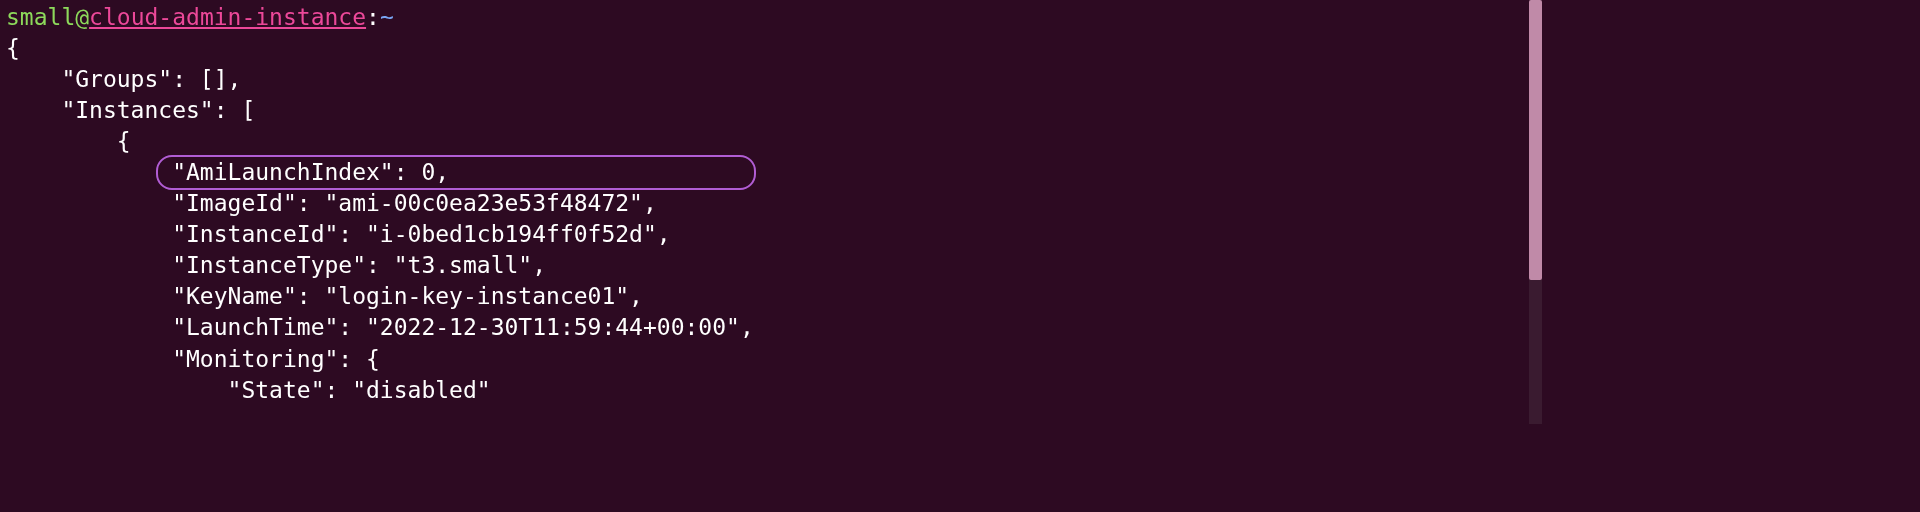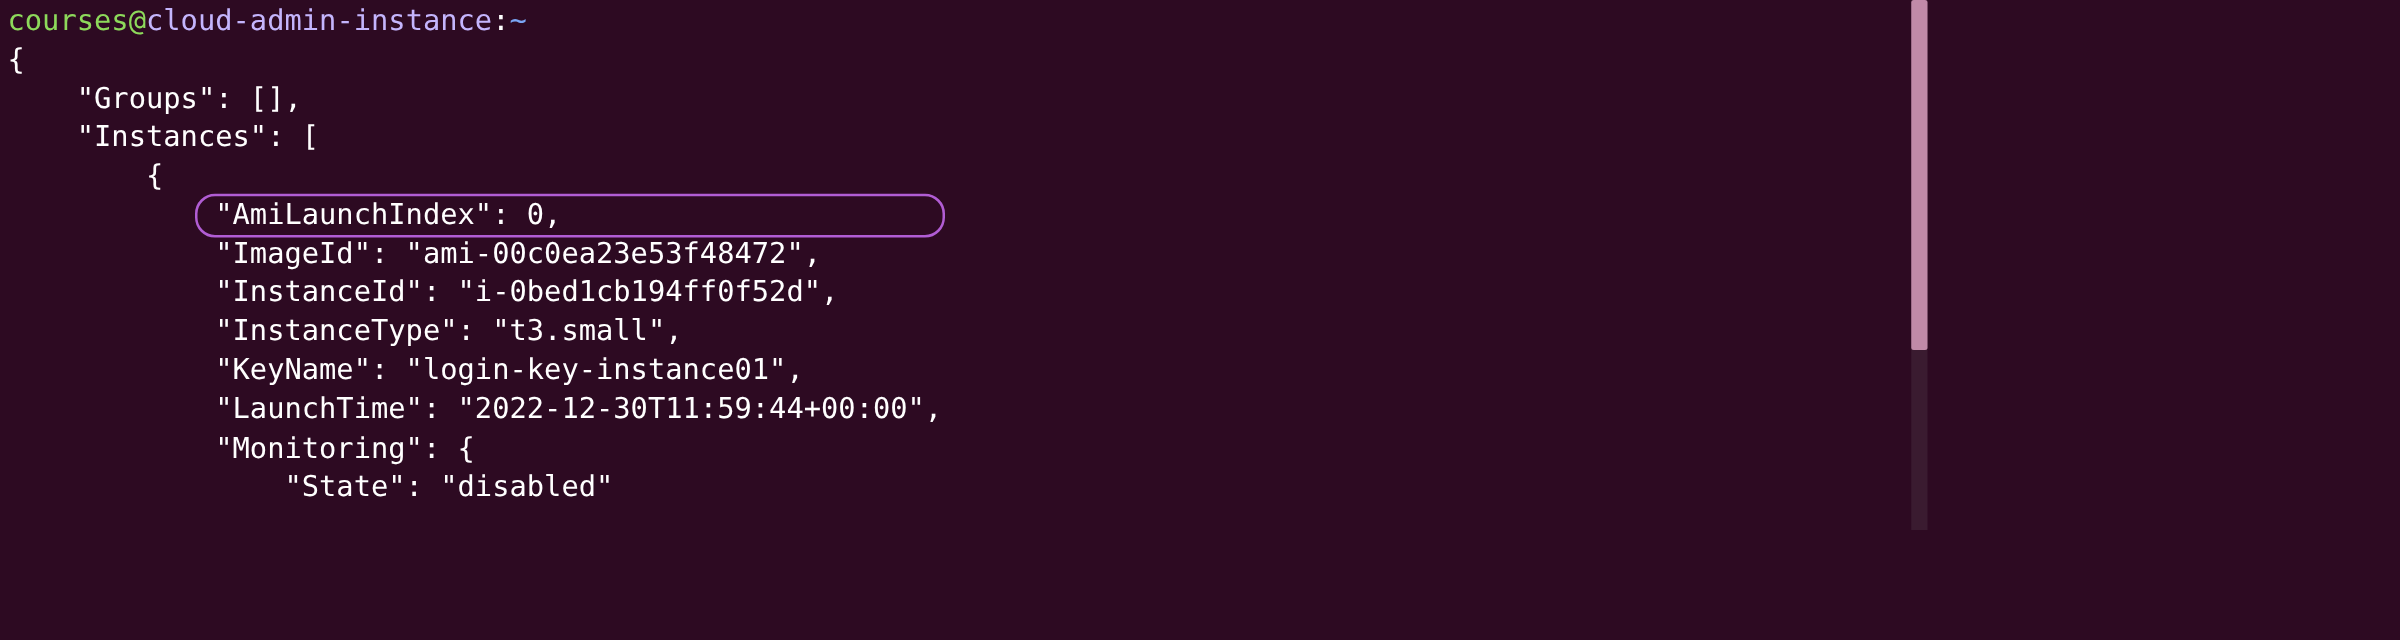--- a/index.html
+++ b/index.html
@@ -25,21 +25,22 @@
     .prompt-line {
       white-space: pre;
     }
     .user {
       color: #8dd95b;
     }
     .at {
       color: #8dd95b;
     }
     .host {
-      color: #c4b5fd;
+      color: #ec4899;
+      text-decoration: underline;
     }
     .colon {
       color: #ffffff;
     }
     .cwd {
       color: #7aa6f5;
     }
     .command-line {
       white-space: pre;
       color: #ffffff;
@@ -78,21 +79,21 @@
       width: 13px;
       height: 280px;
       background: #c08aa8;
       border-radius: 2px;
     }
   </style>
 </head>
 <body>
 
 <div class="terminal">
-  <div class="prompt-line"><span class="user">courses</span><span class="at">@</span><span class="host">cloud-admin-instance</span><span class="colon">:</span><span class="cwd">~</span></div>
+  <div class="prompt-line"><span class="user">small</span><span class="at">@</span><span class="host">cloud-admin-instance</span><span class="colon">:</span><span class="cwd">~</span></div>
   <div class="output-line">{</div>
   <div class="output-line">    "Groups": [],</div>
   <div class="output-line">    "Instances": [</div>
   <div class="output-line">        {</div>
   <div class="output-line">            "AmiLaunchIndex": 0,</div>
   <div class="output-line">            "ImageId": "ami-00c0ea23e53f48472",</div>
   <div class="output-line">            "InstanceId": "i-0bed1cb194ff0f52d",</div>
   <div class="output-line">            "InstanceType": "t3.small",</div>
   <div class="output-line">            "KeyName": "login-key-instance01",</div>
   <div class="output-line">            "LaunchTime": "2022-12-30T11:59:44+00:00",</div>

